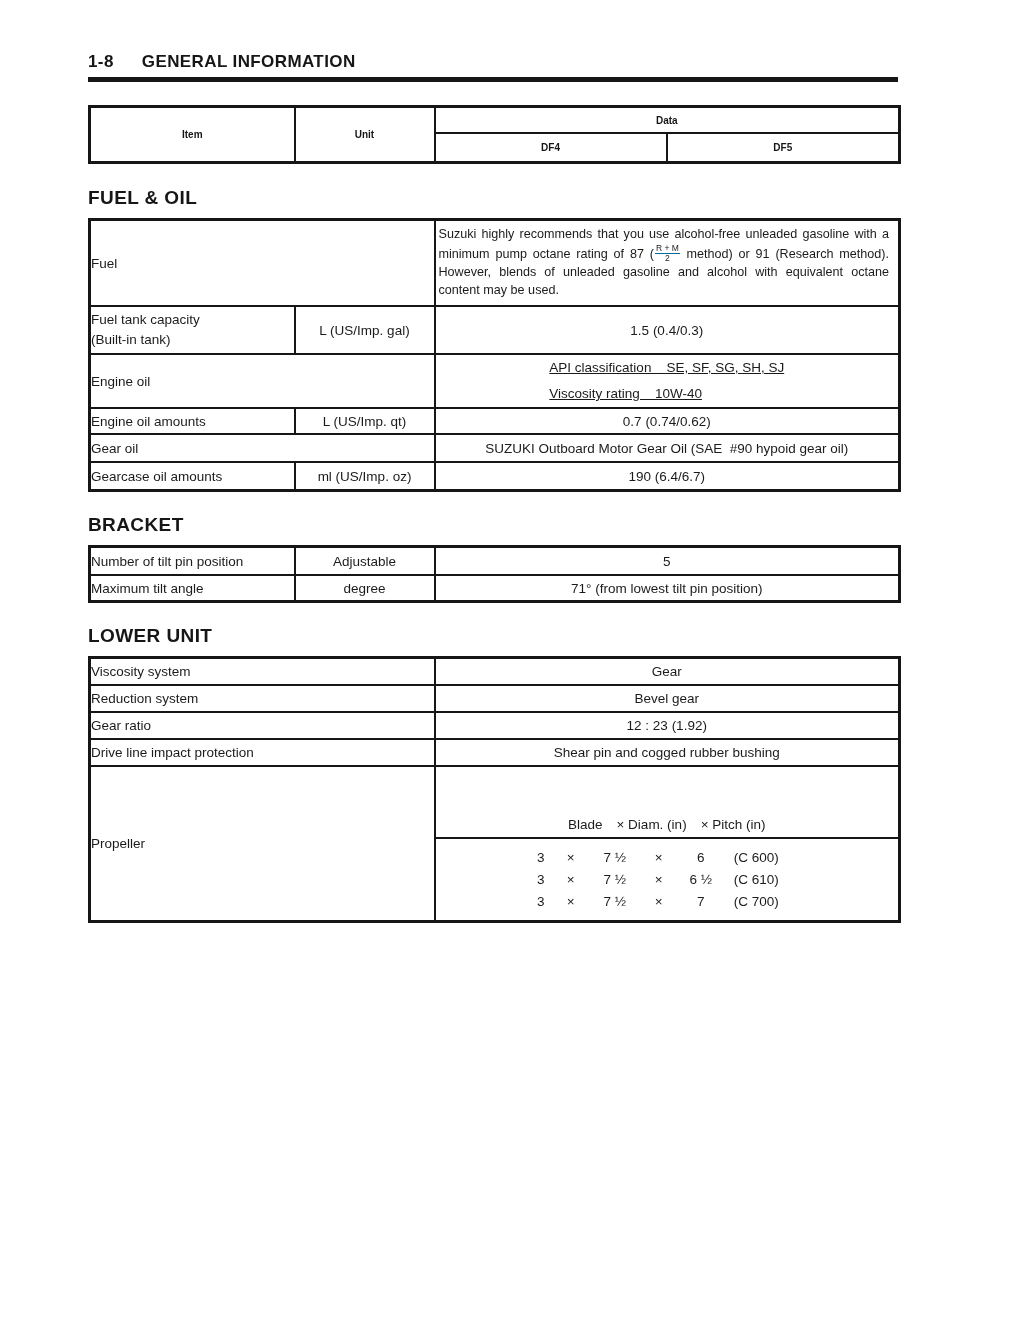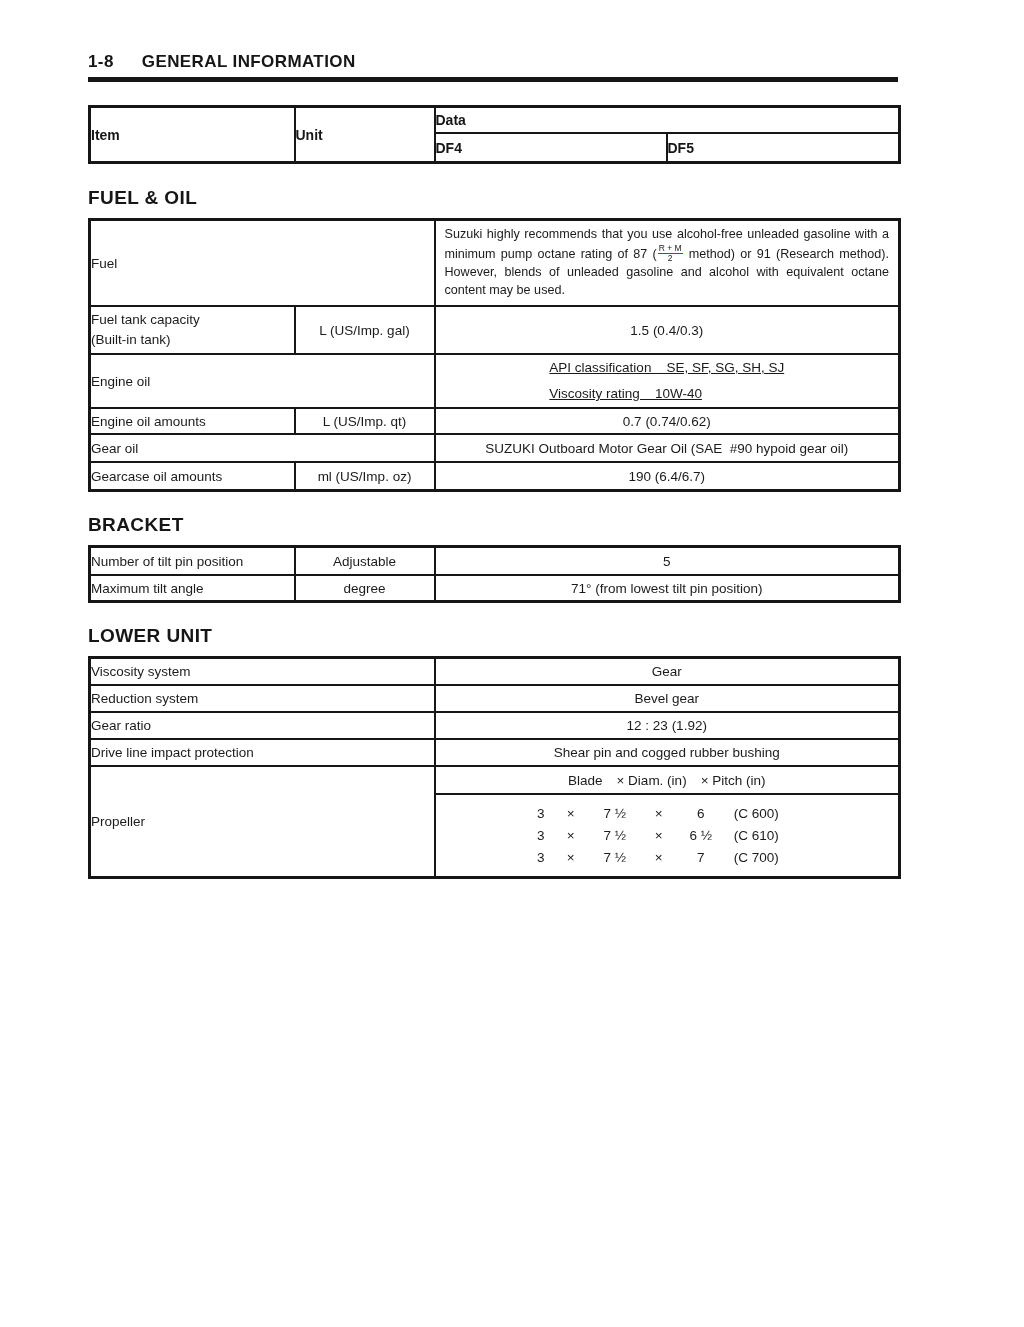--- a/index.html
+++ b/index.html
@@ -59,22 +59,22 @@
     color: #1b1b1b;
   }
   table.spec td, table.spec th {
     border: 2px solid #161616;
     padding: 0;
     vertical-align: middle;
     font-weight: normal;
   }
   table.spec th {
     font-weight: bold;
-    font-size: 14px;
-    text-align: left;
+    font-size: 10px;
+    text-align: center;
     color: #161616;
     margin-left: 28px;
   }
   td.label {
     text-align: left;
     padding-left: 9px;
     padding-right: 4px;
   }
   td.top { vertical-align: top; padding-top: 6px; }
   td.center { text-align: center; }
@@ -83,21 +83,21 @@
   
   .header-table { margin-top: 23px; }
   .header-table tr.r1 th { height: 24px; }
   .header-table tr.r2 th { height: 27px; }
 
   
   .fuel-paragraph {
     font-size: 12.6px;
     line-height: 17.5px;
     text-align: justify;
-    padding: 5px 9px 6px 9px;
+    padding: 5px 9px 6px 3px;
   }
   .frac {
     display: inline-block;
     vertical-align: -4px;
     text-align: center;
     font-size: 8.5px;
     line-height: 1.15;
     margin: 0 1px;
   }
   .frac .num {
@@ -121,20 +121,21 @@
 
   
   td.prop-cell { vertical-align: top; }
   .prop-header {
     height: 26px;
     border-bottom: 2px solid #161616;
     display: flex;
     justify-content: center;
     align-items: center;
     gap: 14px;
+    margin-top: 44px;
   }
   .prop-rows { padding: 7px 0 8px 0; }
   .prop-row {
     display: grid;
     grid-template-columns: 26px 34px 54px 34px 50px 80px;
     justify-content: center;
     align-items: center;
     height: 22px;
   }
   .prop-row span { text-align: center; }

